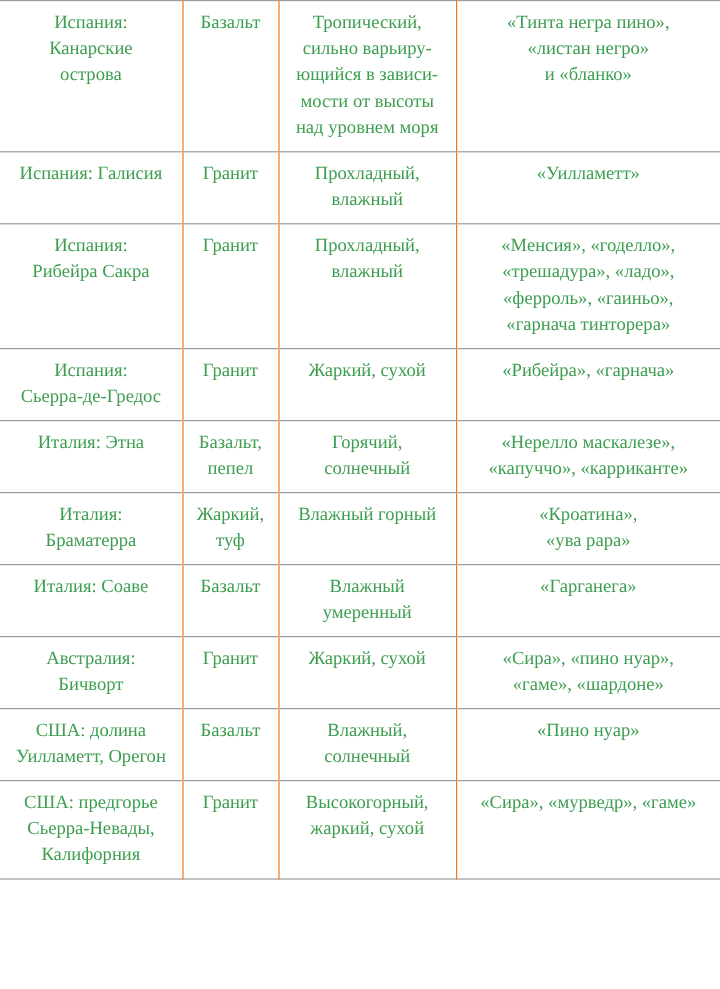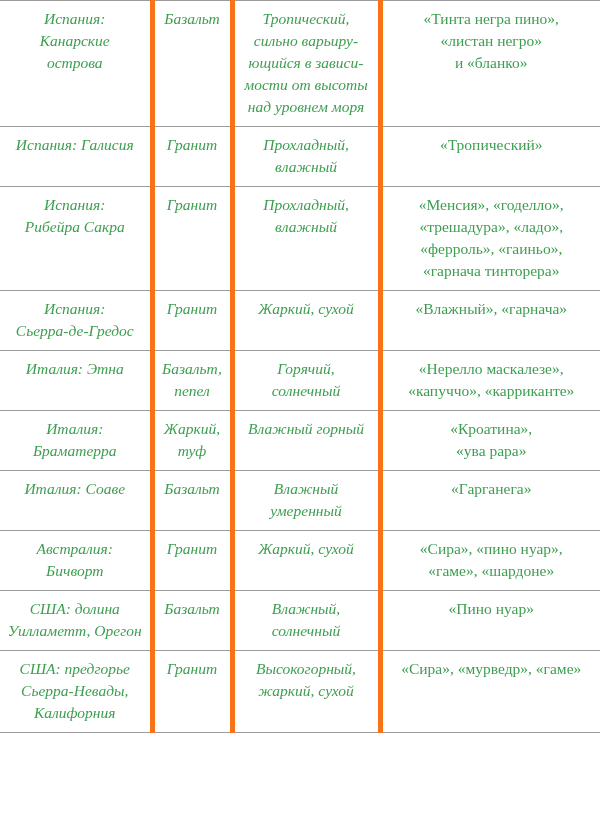--- a/index.html
+++ b/index.html
@@ -26,22 +26,21 @@
     border-top: 1px solid #9b9b9b;
     vertical-align: top;
     text-align: center;
     padding: 7px 6px 8px 6px;
     white-space: pre-line;
   }
   table.wine-table tr:last-child td {
     border-bottom: 1px solid #9b9b9b;
   }
   table.wine-table td:not(:last-child) {
-    border-right: 5px solid #f97316;
-    font-style: italic;
+    border-right: 1px solid #f97316;
   }
   col.c-region  { width: 152px; }
   col.c-soil    { width: 80px;  }
   col.c-climate { width: 148px; }
   col.c-grapes  { width: 220px; }
 </style>
 </head>
 <body>
 
 <div class="page">
@@ -65,39 +64,39 @@
 над уровнем моря</td>
         <td>«Тинта негра пино»,
 «листан негро»
 и «бланко»</td>
       </tr>
       <tr>
         <td>Испания: Галисия</td>
         <td>Гранит</td>
         <td>Прохладный,
 влажный</td>
-        <td>«Тропический»</td>
+        <td>«Уилламетт»</td>
       </tr>
       <tr>
         <td>Испания:
 Рибейра Сакра</td>
         <td>Гранит</td>
         <td>Прохладный,
 влажный</td>
         <td>«Менсия», «годелло»,
 «трешадура», «ладо»,
 «ферроль», «гаиньо»,
 «гарнача тинторера»</td>
       </tr>
       <tr>
         <td>Испания:
 Сьерра-де-Гредос</td>
         <td>Гранит</td>
         <td>Жаркий, сухой</td>
-        <td>«Влажный», «гарнача»</td>
+        <td>«Рибейра», «гарнача»</td>
       </tr>
       <tr>
         <td>Италия: Этна</td>
         <td>Базальт,
 пепел</td>
         <td>Горячий,
 солнечный</td>
         <td>«Нерелло маскалезе»,
 «капуччо», «карриканте»</td>
       </tr>

